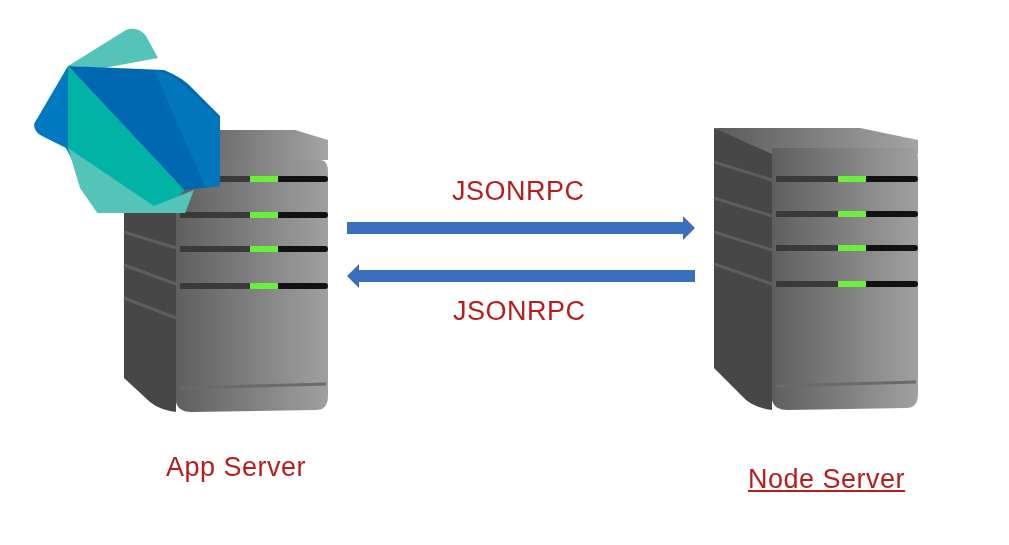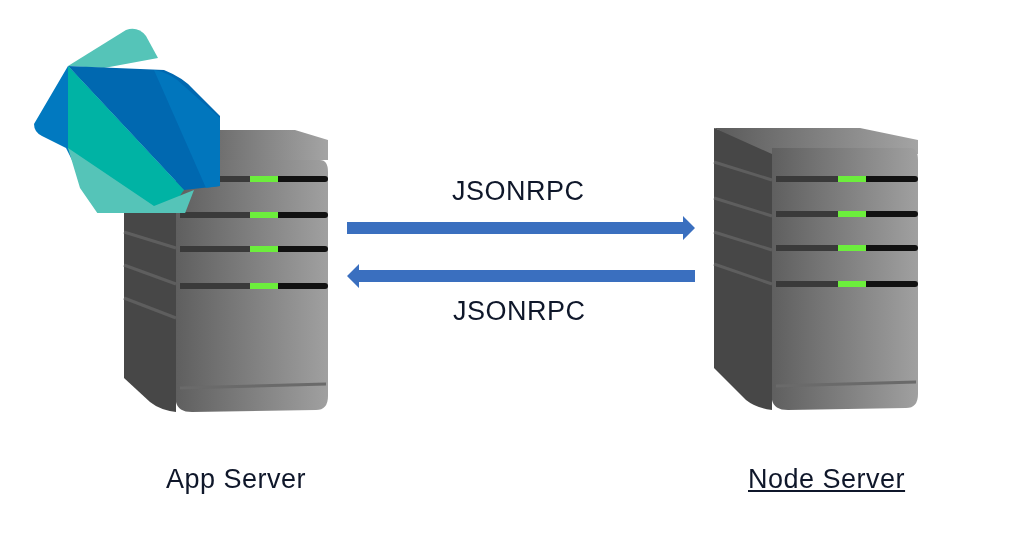--- a/index.html
+++ b/index.html
@@ -1,27 +1,27 @@
 <!DOCTYPE html>
 <html><head>
 <meta charset="utf-8">
 <style>
   html, body { margin: 0; padding: 0; background: #ffffff; }
   body { width: 1009px; height: 545px; position: relative; overflow: hidden;
          font-family: "Liberation Sans", "DejaVu Sans", sans-serif; }
   .abs { position: absolute; }
-  .label { font-size: 27px; color: #0f172a; letter-spacing: 0.5px; white-space: nowrap; }
+  .label { font-size: 27px; color: #b91c1c; letter-spacing: 0.5px; white-space: nowrap; }
   #app-server { left: 120px; top: 120px; }
   #node-server { left: 710px; top: 118px; }
   #dart-logo { left: 34px; top: 28px; }
   #arrow-request { left: 347px; top: 214px; }
   #arrow-response { left: 345px; top: 262px; }
   #label-request { left: 452px; top: 176px; }
   #label-response { left: 453px; top: 296px; }
-  #label-app { left: 166px; top: 464px; }
+  #label-app { left: 166px; top: 452px; }
   #label-node { left: 748px; top: 464px; text-decoration: underline; }
 </style>
 </head>
 <body>
 
 <svg id="app-server" class="abs" width="212" height="295" viewBox="0 0 212 295">
   <defs>
     <linearGradient id="front-a" x1="0" x2="1" y1="0" y2="0">
       <stop offset="0" stop-color="#5f5f5f"></stop>
         <stop offset="1" stop-color="#a0a0a0"></stop>

